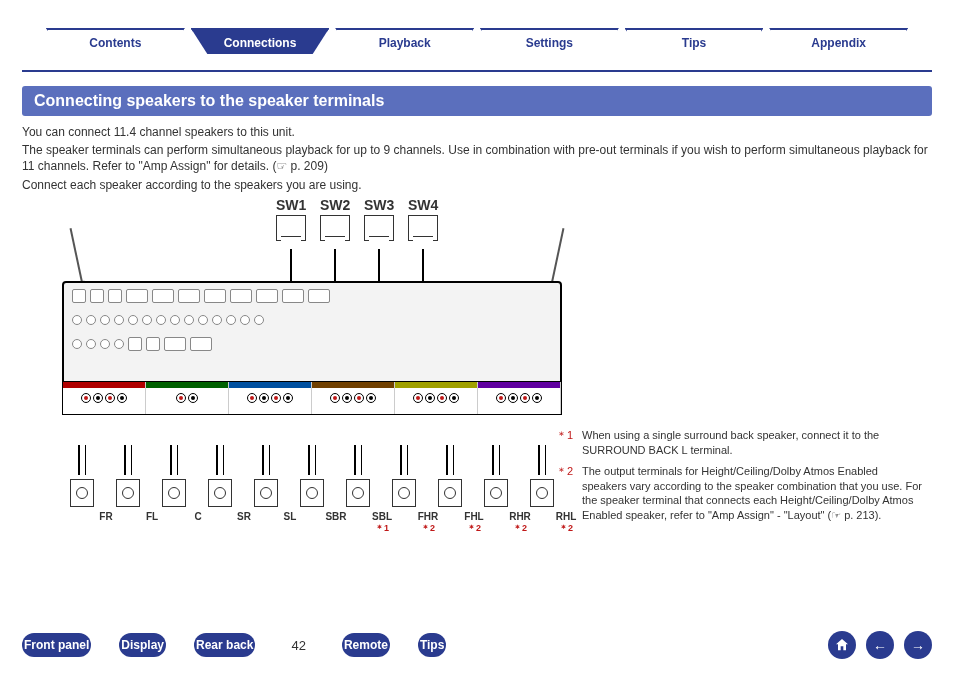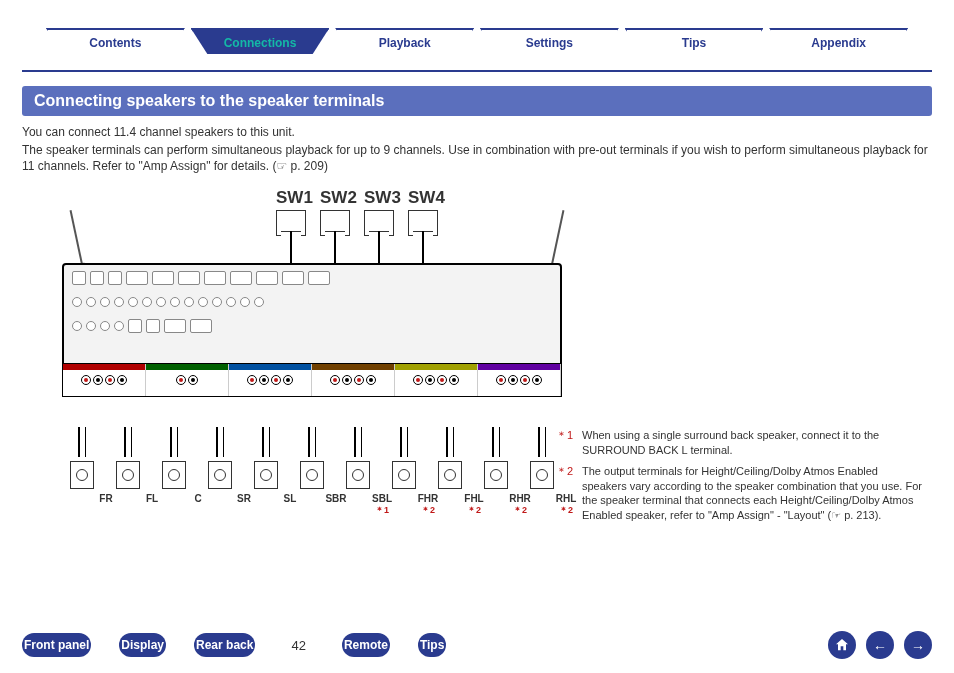--- a/index.html
+++ b/index.html
@@ -37,42 +37,42 @@
     height: 26px;
     line-height: 26px;
     text-align: center;
     color: var(--navy);
     font-weight: bold;
     border: 2px solid var(--navy);
     border-bottom: none;
     background: #fff;
     clip-path: polygon(0 0, 100% 0, 88% 100%, 12% 100%);
   }
-  .tab.active { background: var(--navy); color: #14b8a6; }
+  .tab.active { background: var(--navy); color: #ffffff; }
 
   
   .banner {
     margin-top: 14px;
     background: var(--banner);
     color: #fff;
     font-size: 16px;
     font-weight: bold;
     padding: 6px 12px;
     border-radius: 3px;
   }
 
   
   .body-text { margin-top: 8px; line-height: 1.35; }
   .body-text p { margin: 0 0 2px 0; }
   .pointer::before { content: "☞ "; }
 
   
   .diagram-area { position: relative; height: 340px; margin-top: 4px; }
   .sw-row { position: absolute; top: 0; left: 254px; display: flex; gap: 14px; }
-  .sw-label { font-size: 17px; font-weight: bold; text-align: center; width: 30px; margin-top: 9px; }
+  .sw-label { font-size: 14px; font-weight: bold; text-align: center; width: 30px; }
   .sw-box { width: 30px; height: 26px; border: 1.5px solid #333; margin-top: 2px; position: relative; background:#fff; }
   .sw-box::after { content:""; position:absolute; bottom:-1px; left:4px; right:4px; height:4px; background:#fff; border-top:1px solid #333;}
   .sw-wire { position:absolute; top:52px; width:2px; background:#000; }
 
   .antenna {
     position: absolute;
     width: 2px; height: 60px; background: #555;
     transform-origin: bottom center;
   }
   .antenna.left  { left: 60px;  top: 30px; transform: rotate(-12deg); }
@@ -152,20 +152,21 @@
   <div class="tab"><span>Appendix</span></div>
 </div>
 
 <div class="banner">Connecting speakers to the speaker terminals</div>
 
 <div class="body-text">
   <p>You can connect 11.4 channel speakers to this unit.</p>
   <p>
     <span>The speaker terminals can perform simultaneous playback for up to 9 channels. Use in combination with pre-out terminals if you wish to perform simultaneous playback for 11 channels. Refer to "Amp Assign" for details.  (</span><span class="pointer"></span><span>p. 209)</span>
   </p>
+  <p>Connect each speaker according to the speakers you are using.</p>
 </div>
 
 <div class="diagram-area">
 
   <div class="antenna left"></div>
   <div class="antenna right"></div>
 
   <div class="sw-row">
     <div>
         <div class="sw-label">SW1</div>

